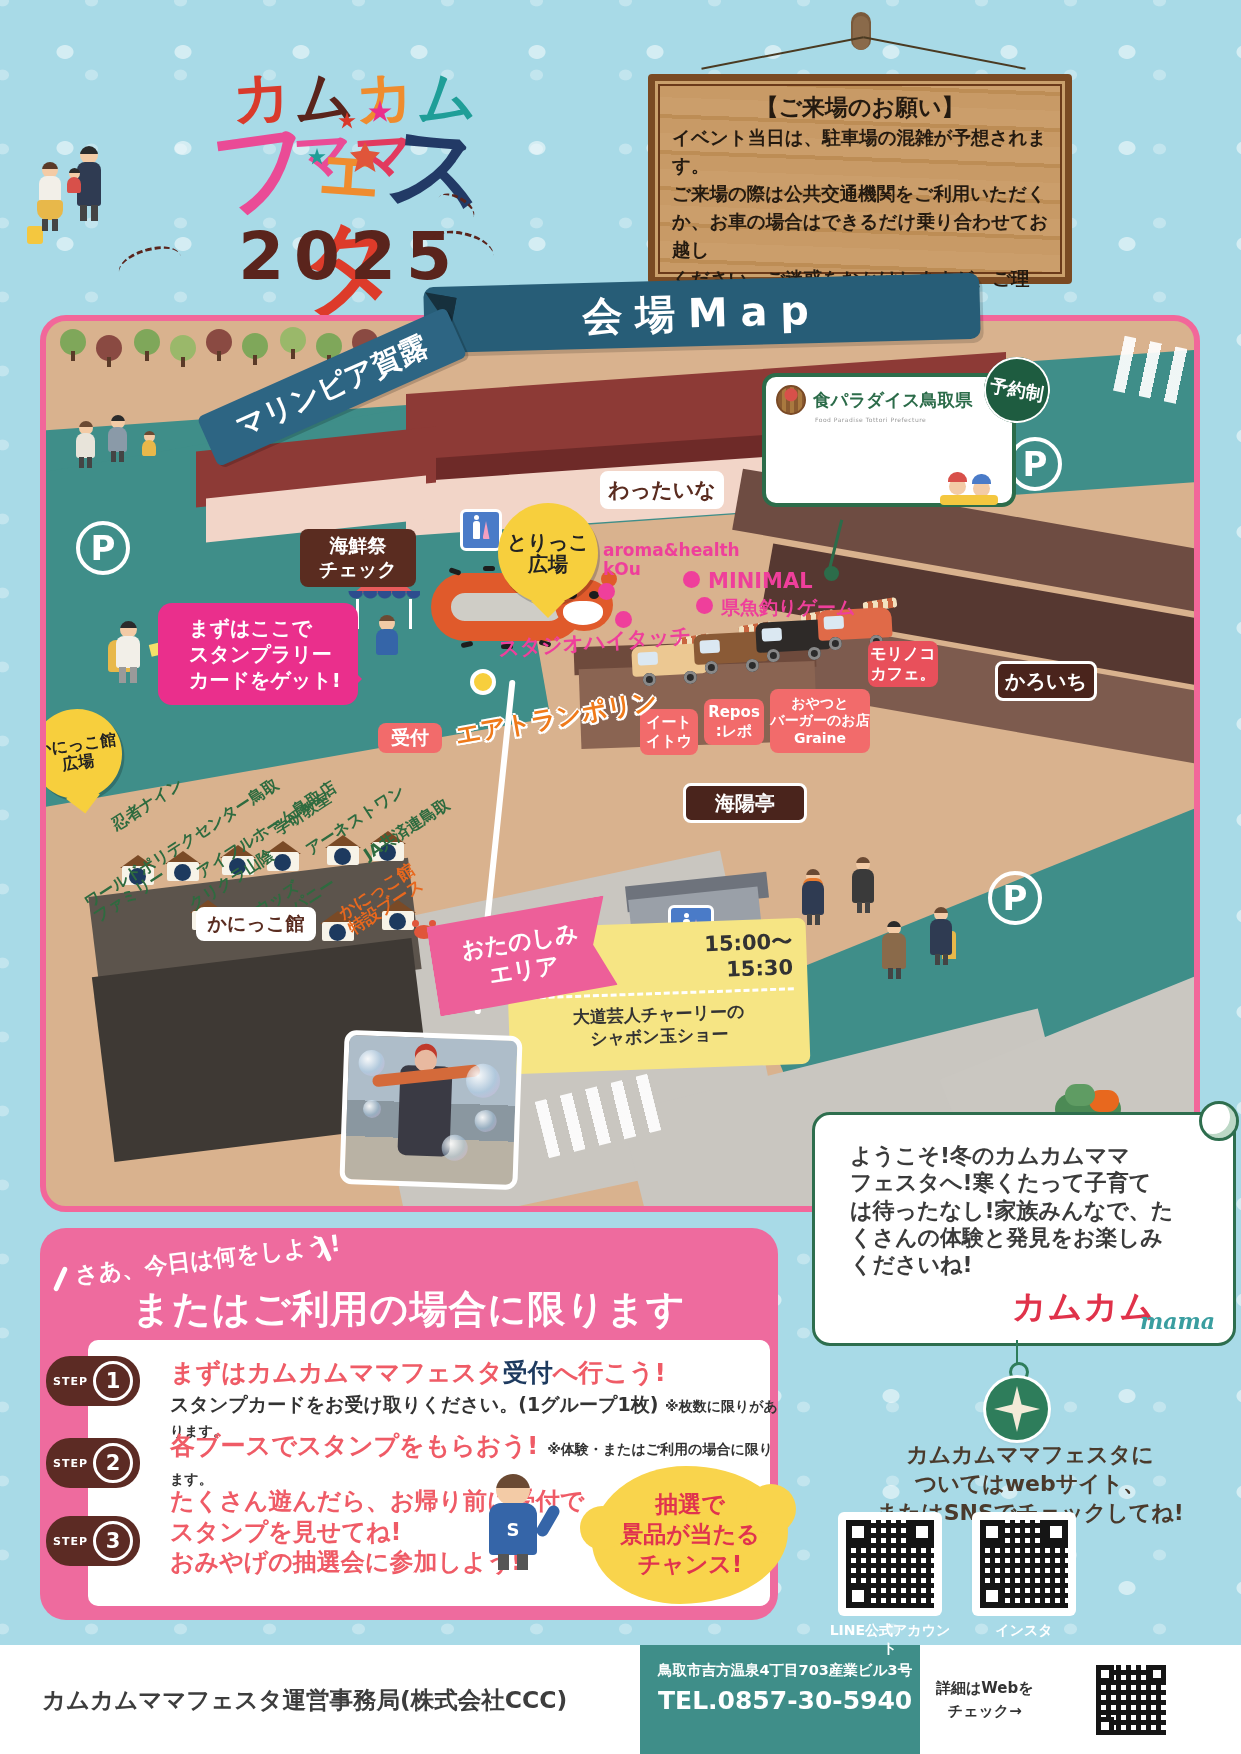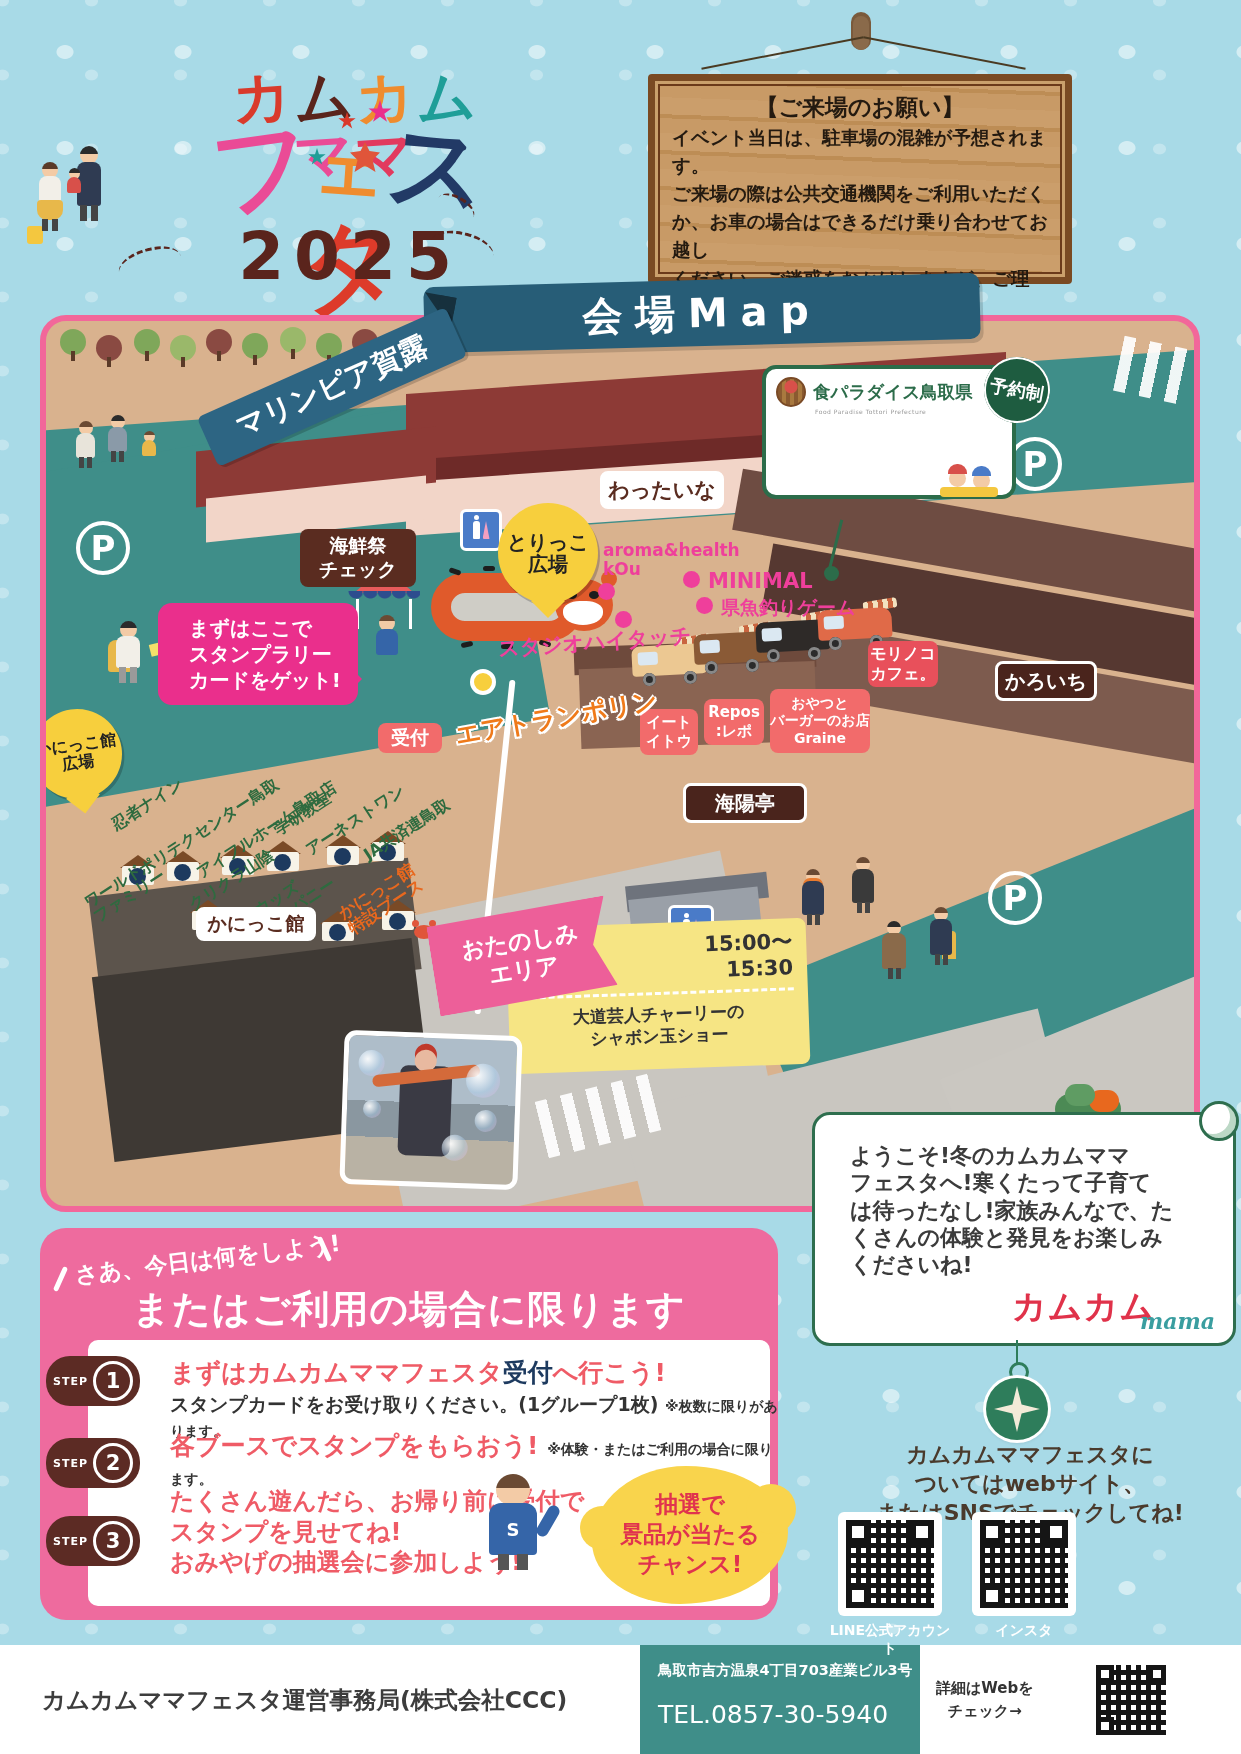--- a/index.html
+++ b/index.html
@@ -193,21 +193,21 @@
   .girl .gb{width:48px;height:52px;border-radius:12px 12px 4px 4px;margin:-3px auto 0;background:#3565a8;color:#fff;
     font-size:18px;font-weight:800;display:flex;align-items:center;justify-content:center;}
   .girl .gl{width:30px;height:16px;margin:-1px auto 0;background:linear-gradient(90deg,#555 0 38%,transparent 38% 62%,#555 62%);}
   .girl .ga{position:absolute;right:-6px;top:30px;width:12px;height:34px;background:#3565a8;border-radius:6px;transform:rotate(30deg);}
 
   
   .footer{left:0;top:1645px;width:1241px;height:109px;background:#fff;z-index:20;}
   .f-org{position:absolute;left:42px;top:0;height:109px;display:flex;align-items:center;font-size:23.5px;font-weight:800;color:#3d3d3d;}
   .f-teal{position:absolute;left:640px;top:0;width:280px;height:109px;background:#3f8e89;box-sizing:border-box;padding:16px 0 0 18px;}
   .f-addr{color:#fff;font-size:14.5px;font-weight:600;}
-  .f-tel{color:#fff;font-size:25px;font-weight:400;margin-top:20px;}
+  .f-tel{color:#fff;font-size:25px;font-weight:700;margin-top:6px;}
   .f-web{position:absolute;left:936px;top:0;height:109px;display:flex;align-items:center;text-align:center;
     font-size:15px;font-weight:800;color:#333;line-height:1.5;}
   .f-qr{left:1088px;top:12px;width:86px;height:86px;}
 </style>
 </head>
 <body>
 
 <div id="poster">
 
   <div class="abs logo-row1">
@@ -461,21 +461,21 @@
     <div class="boxlabel lab-white" style="left:150px;top:586px;width:116px;height:30px;font-size:19px;z-index:25">かにっこ館</div>
 
     <div class="park" style="left:30px;top:200px">P</div>
     <div class="park" style="left:962px;top:116px">P</div>
     <div class="park" style="left:942px;top:550px">P</div>
     <div class="wc" style="left:622px;top:584px;width:40px;height:40px">
         <i></i>
         <i class="f"></i>
       </div>
 
-    <div class="cooking-card" style="left:716px;top:44px;width:254px;height:134px">
+    <div class="cooking-card" style="left:716px;top:52px;width:254px;height:134px">
       <div class="cook-brand">
           <span class="bowl"></span>
           <b>食パラダイス鳥取県</b>
         </div>
       <div class="cook-sub">Food Paradise Tottori Prefecture</div>
       <div class="kid red" style="right:46px;bottom:8px"></div>
       <div class="kid blue" style="right:22px;bottom:6px"></div>
       <div class="abs" style="right:14px;bottom:-2px;width:58px;height:10px;background:#f4c73f;border-radius:4px"></div>
     </div>
     <div class="badge" style="left:938px;top:36px">予約制</div>

